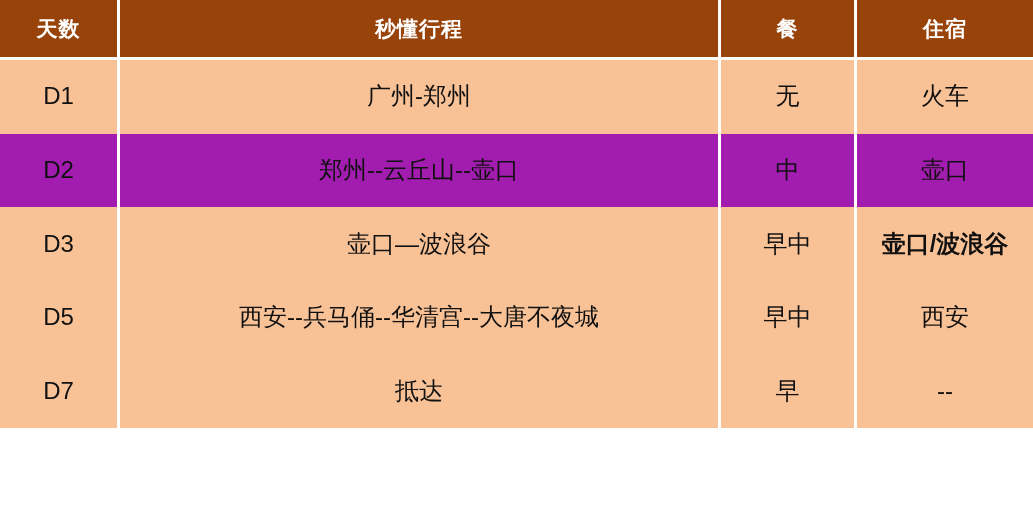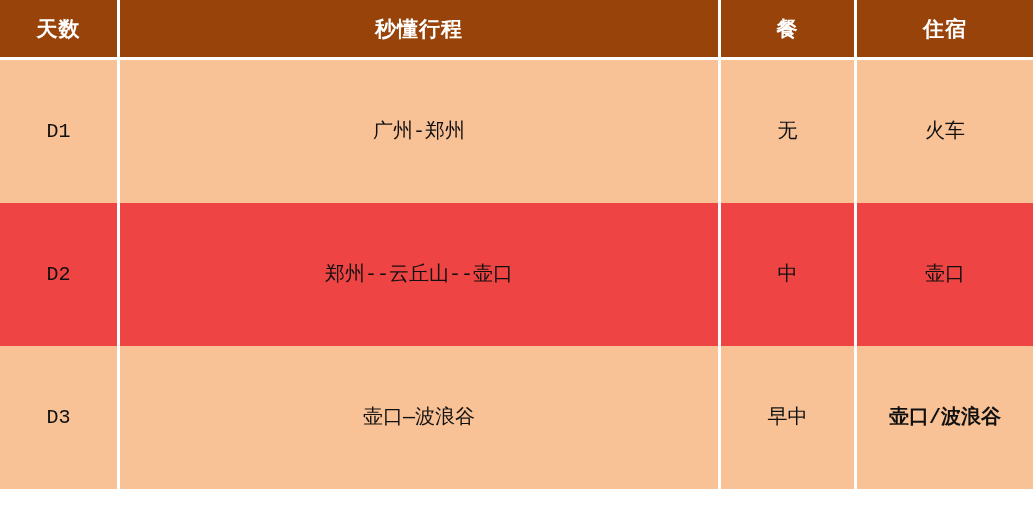--- a/index.html
+++ b/index.html
@@ -10,25 +10,24 @@
   body {
     width: 1033px;
     height: 513px;
     background: #ffffff;
     font-family: "Liberation Sans", "DejaVu Sans", sans-serif;
     overflow: hidden;
   }
 
   .itinerary-table {
     width: 1033px;
-    height: 489px;
+    height: 428px;
     border-collapse: separate;
     border-spacing: 0;
     table-layout: fixed;
-    font-family: Liberation Mono, monospace;
   }
 
   col.col-days     { width: 120px; }
   col.col-route    { width: 601px; }
   col.col-meal     { width: 136px; }
   col.col-stay     { width: 176px; }
 
   thead tr {
     height: 60px;
   }
@@ -47,33 +46,33 @@
   }
   thead th.last-col { border-right: none; }
 
   tbody tr {
     height: 64px;
   }
 
   tbody td {
     text-align: center;
     vertical-align: middle;
-    font-size: 20px;
+    font-size: 24px;
     color: #101010;
     padding: 0;
     border-right: 3px solid #ffffff;
     line-height: 1.2;
   }
   tbody td.last-col { border-right: none; }
 
   tbody tr.row-shaded td {
     background: #f8c296;
   }
   tbody tr.row-plain td {
-    background: #ef4444;
+    background: #a21caf;
   }
 
   tbody td.cell-strong {
     font-weight: bold;
   }
 </style>
 </head>
 <body>
 
 <table class="itinerary-table">
@@ -108,17 +107,29 @@
     </tr>
 
     <tr class="row-shaded">
       <td>D3</td>
       <td>壶口—波浪谷</td>
       <td>早中</td>
       <td class="last-col cell-strong">壶口/波浪谷</td>
     </tr>
 
 
+    <tr class="row-shaded">
+      <td>D5</td>
+      <td>西安--兵马俑--华清宫--大唐不夜城</td>
+      <td>早中</td>
+      <td class="last-col">西安</td>
+    </tr>
 
 
+    <tr class="row-shaded">
+      <td>D7</td>
+      <td>抵达</td>
+      <td>早</td>
+      <td class="last-col">--</td>
+    </tr>
 
   </tbody>
 </table>
 
 </body></html>

